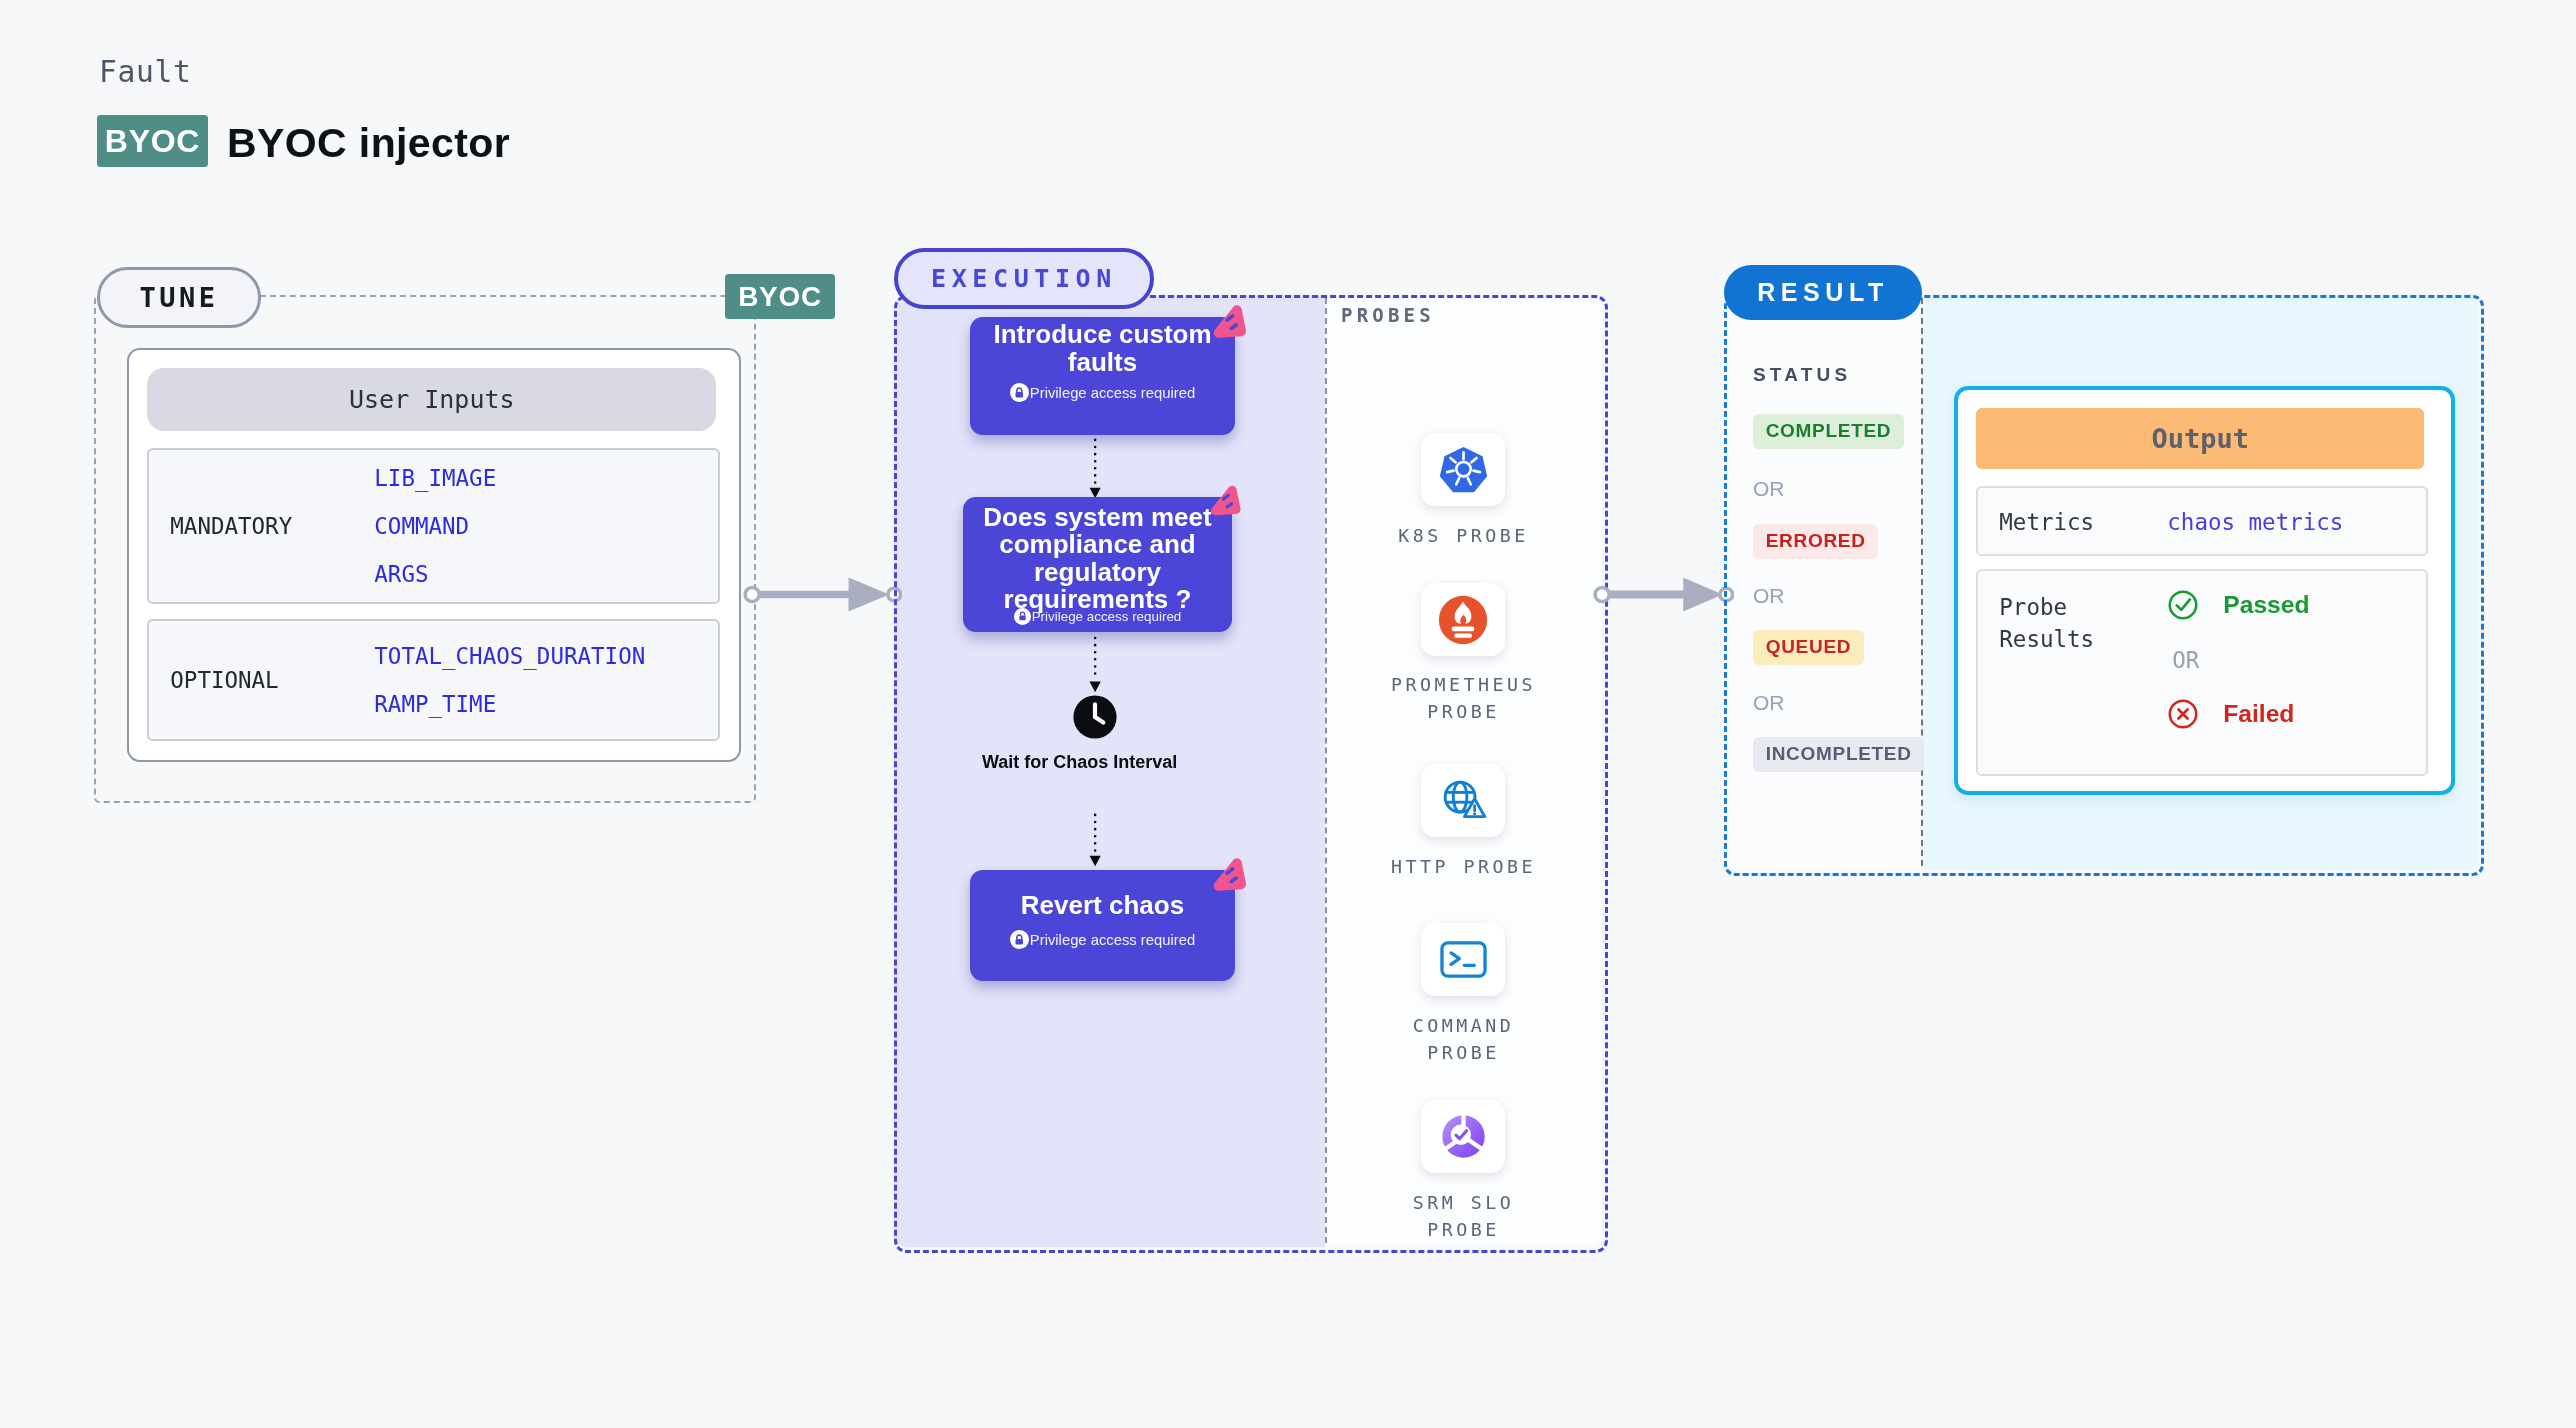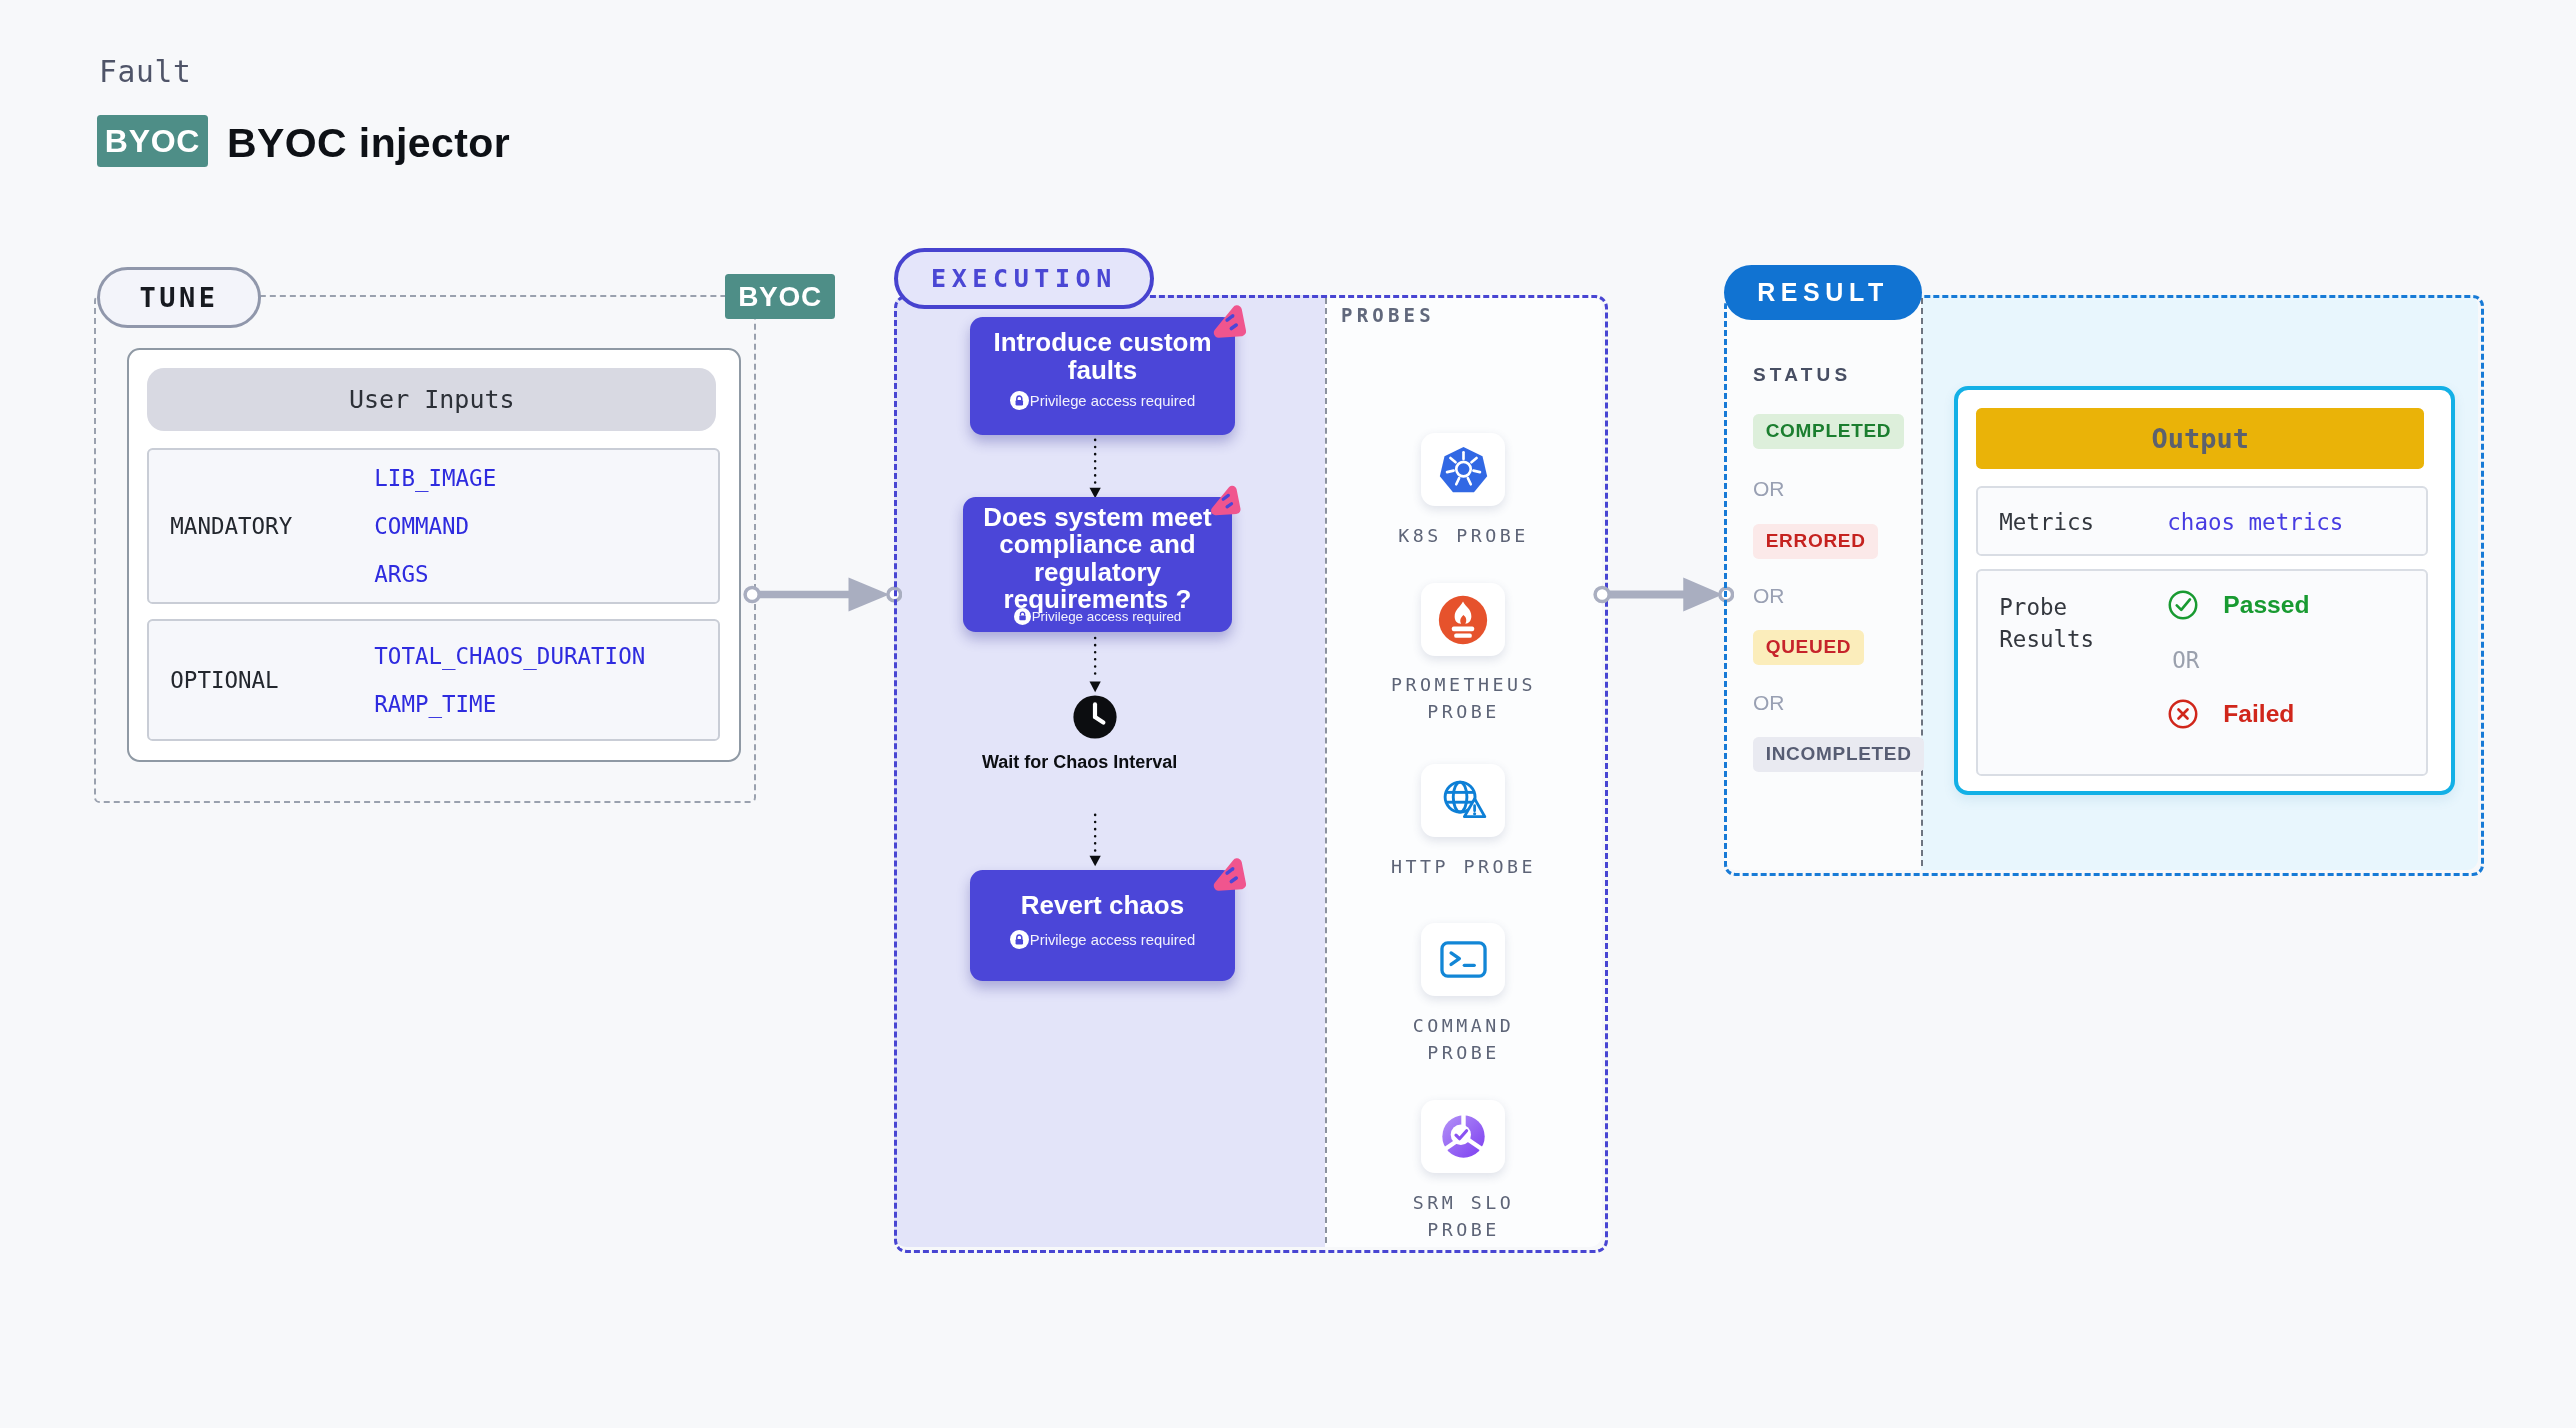--- a/index.html
+++ b/index.html
@@ -55,21 +55,21 @@
   .status-badge{display:inline-block;font-weight:700;font-size:19px;letter-spacing:0.7px;
                 padding:6.3px 12.7px;border-radius:5.6px;}
   .b-completed{background:#ddefdb;color:#1b7e2f;}
   .b-errored{background:#fbe9e9;color:#c5221f;}
   .b-queued{background:#fbedbb;color:#c6232b;}
   .b-incompleted{background:#e9eaf1;color:#575d73;}
   .or-text{font-size:21px;color:#99a0b3;}
 
   .output-panel{background:#fff;border:4.2px solid #13b0e6;border-radius:14px;
                 box-shadow:0 4.2px 11.3px rgba(40,120,170,.10);}
-  .output-header{background:#eab308;border-radius:5.6px;display:flex;align-items:center;justify-content:center;
+  .output-header{background:#fdba74;border-radius:5.6px;display:flex;align-items:center;justify-content:center;
                  font-size:27px;font-weight:600;color:#5c616e;}
   .output-row{background:#fafbfd;border:2.1px solid #d9dde4;border-radius:5.6px;}
   .metrics-label{font-size:22.5px;color:#33373e;}
   .metrics-value{font-size:22.5px;color:#473ce2;}
   .passfail{display:flex;align-items:center;gap:24px;}
   .passed-text{font-weight:700;font-size:24.6px;color:#189a31;}
   .failed-text{font-weight:700;font-size:24.6px;color:#d0261b;}
   .or-output{font-size:22.5px;color:#9aa0ad;}
 </style>
 </head>
@@ -114,21 +114,21 @@
     <polygon points="150,2 150,50 208,26" fill="#a9aec0"></polygon>
     <circle cx="13" cy="26" r="10" fill="#ffffff" stroke="#a9aec0" stroke-width="5"></circle>
     <circle cx="215" cy="26" r="9" fill="#ffffff" stroke="#a9aec0" stroke-width="5"></circle>
   </svg>
 
   <div class="abs dashed-indigo" style="left:894px;top:295px;width:708px;height:952px;"></div>
   <div class="abs" style="left:1325px;top:298px;height:945px;border-left:2.1px dashed #8b929e;"></div>
   <div class="abs pill pill-exec mono" style="left:894px;top:248px;width:252px;height:53px;">EXECUTION</div>
 
   <div class="abs node" style="left:970px;top:317px;width:265px;height:118px;">
-    <div class="node-title" style="padding-top:11px;">Introduce custom faults</div>
+    <div class="node-title" style="padding-top:3px;">Introduce custom faults</div>
     <div class="lock-row" style="margin-top:7px;">
       <span class="lock-circle" style="width:19px;height:19px;">
         <svg width="10.6" height="12" viewBox="0 0 15 17">
             <path d="M4 7 V5 a3.5 3.5 0 0 1 7 0 V7" fill="none" stroke="#4b46d8" stroke-width="2.2"></path>
             <rect x="2.2" y="7" width="10.6" height="8" rx="1.8" fill="#4b46d8"></rect>
           </svg>
       </span>
       <span class="lock-text">Privilege access required</span>
     </div>
     <svg class="pink-icon" style="right:-15.5px;top:-18.3px;" width="45" height="45" viewBox="0 0 64 64">

